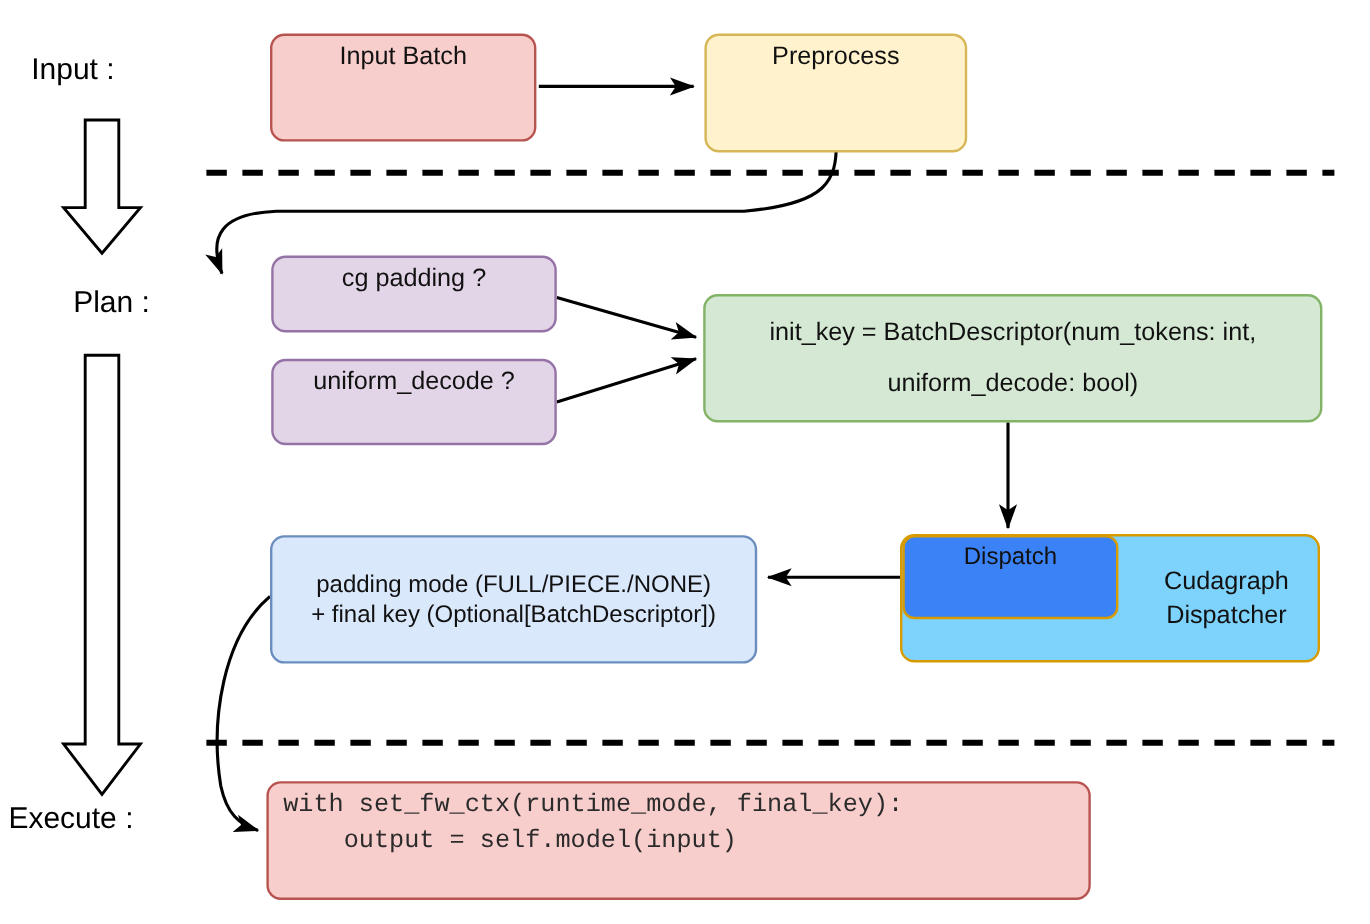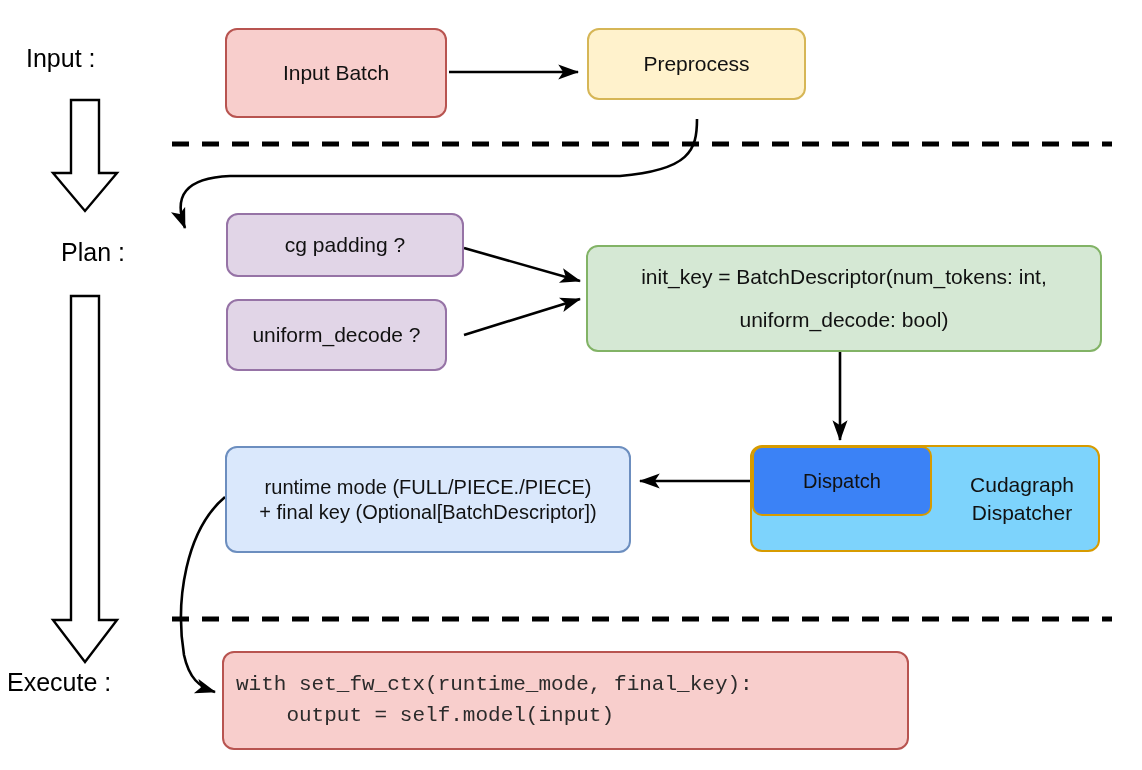--- a/index.html
+++ b/index.html
@@ -24,21 +24,20 @@
     white-space: nowrap;
     letter-spacing: 0px;
   }
   .node {
     position: absolute;
     box-sizing: border-box;
     border-radius: 12px;
     border-width: 2px;
     border-style: solid;
     display: flex;
-    align-items: center;
     justify-content: center;
     text-align: center;
     font-family: "Liberation Sans", sans-serif;
     font-size: 21px;
     color: #111111;
     line-height: 1.25;
     padding: 4px 8px;
   }
   .node.mono {
     font-family: "Liberation Mono", "DejaVu Sans Mono", monospace;
@@ -120,50 +119,50 @@
   <div class="stage-label" style="left:26px; top:44px;">Input :</div>
 
   <div class="stage-label" style="left:38px; top:238px;margin-left:23px;">Plan :</div>
 
   <div class="stage-label" style="left:7px; top:668px;">Execute :</div>
 
   <div class="node node-red" style="left:225px; top:28px; width:222px; height:90px;">
     <span>Input Batch</span>
   </div>
 
-  <div class="node node-yellow" style="left:587px; top:28px; width:219px; height:72px;">
+  <div class="node node-yellow" style="left:587px; top:28px; width:219px; height:99px;">
     <span>Preprocess</span>
   </div>
 
   <div class="node node-purple" style="left:226px; top:213px; width:238px; height:64px;">
     <span>cg padding ?</span>
   </div>
 
-  <div class="node node-purple" style="left:226px; top:299px; width:221px; height:72px;">
+  <div class="node node-purple" style="left:226px; top:299px; width:238px; height:72px;">
     <span>uniform_decode ?</span>
   </div>
 
   <div class="node node-green" style="left:586px; top:245px; width:516px; height:107px; flex-direction:column;gap:17px;">
     <span>init_key = BatchDescriptor(num_tokens: int,</span>
     <span>uniform_decode: bool)</span>
   </div>
 
   <div class="node node-orange-outer" style="left:750px; top:445px; width:350px; height:107px;
               align-items:center; justify-content:flex-end; padding-right:24px;
               white-space:pre-line; line-height:1.3;">
     <span>Cudagraph
 Dispatcher</span>
   </div>
 
   <div class="node node-orange-inner" style="left:752px; top:446px; width:180px; height:70px; border-radius:10px; font-size:20px;">
     <span>Dispatch</span>
   </div>
 
   <div class="node node-blue" style="left:225px; top:446px; width:406px; height:107px; flex-direction:column; font-size:20px;">
-    <span>runtime mode (FULL/PIECE./PIECE)</span>
+    <span>padding mode (FULL/PIECE./NONE)</span>
     <span>+ final key (Optional[BatchDescriptor])</span>
   </div>
 
   <div class="node node-red mono" style="left:222px; top:651px; width:687px; height:99px; padding-left:12px;">
     <span>with set_fw_ctx(runtime_mode, final_key):
     output = self.model(input)</span>
   </div>
 
 </div>
 

